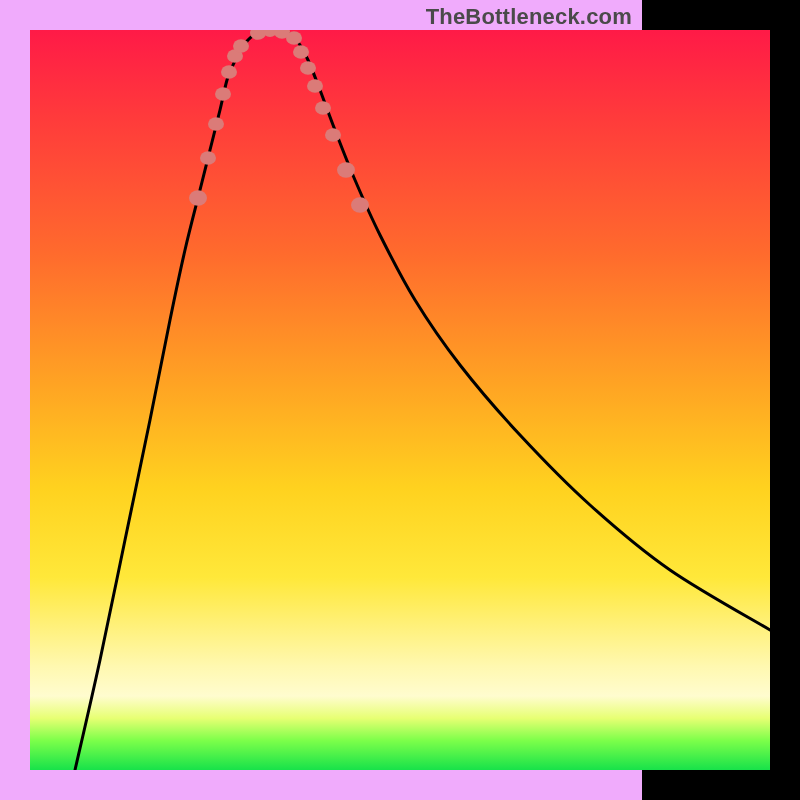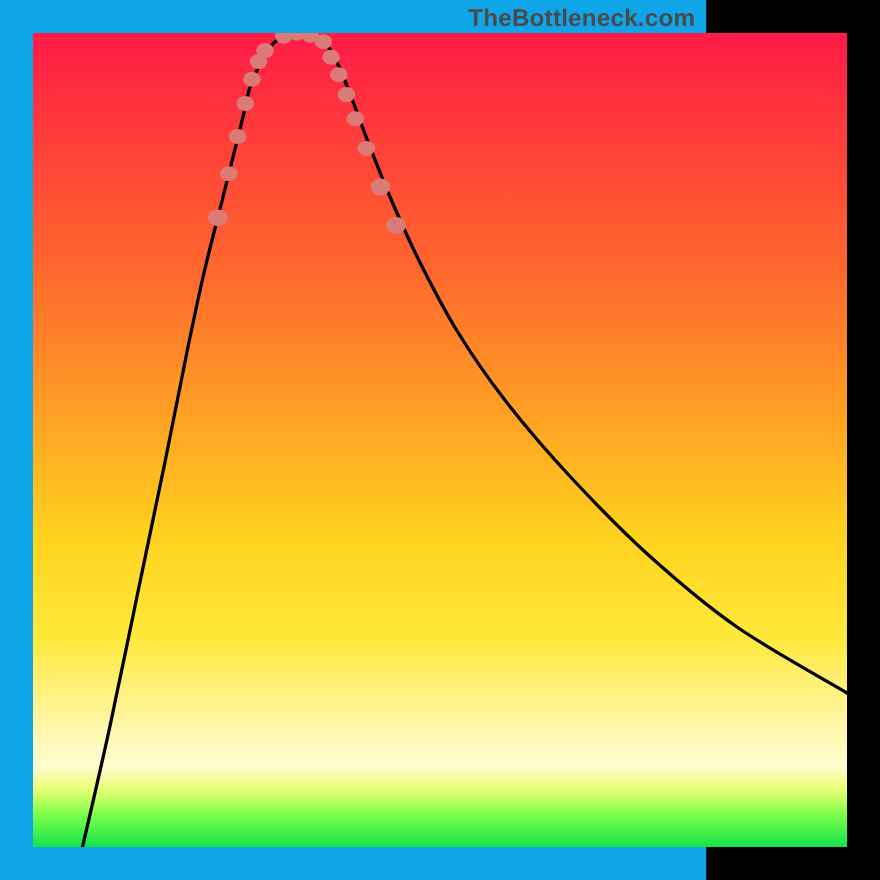--- a/index.html
+++ b/index.html
@@ -8,21 +8,21 @@
     width: 800px;
     height: 800px;
     overflow: hidden;
     font-family: Arial, Helvetica, sans-serif;
     background: #000;
   }
   .frame {
     position: relative;
     width: 642px;
     height: 800px;
-    background: #0ea5e9;
+    background: #f0abfc;
   }
   .watermark {
     position: absolute;
     top: 4px;
     right: 10px;
     color: #4a4a4a;
     font-size: 22px;
     font-weight: 600;
     letter-spacing: 0.2px;
     z-index: 20;

